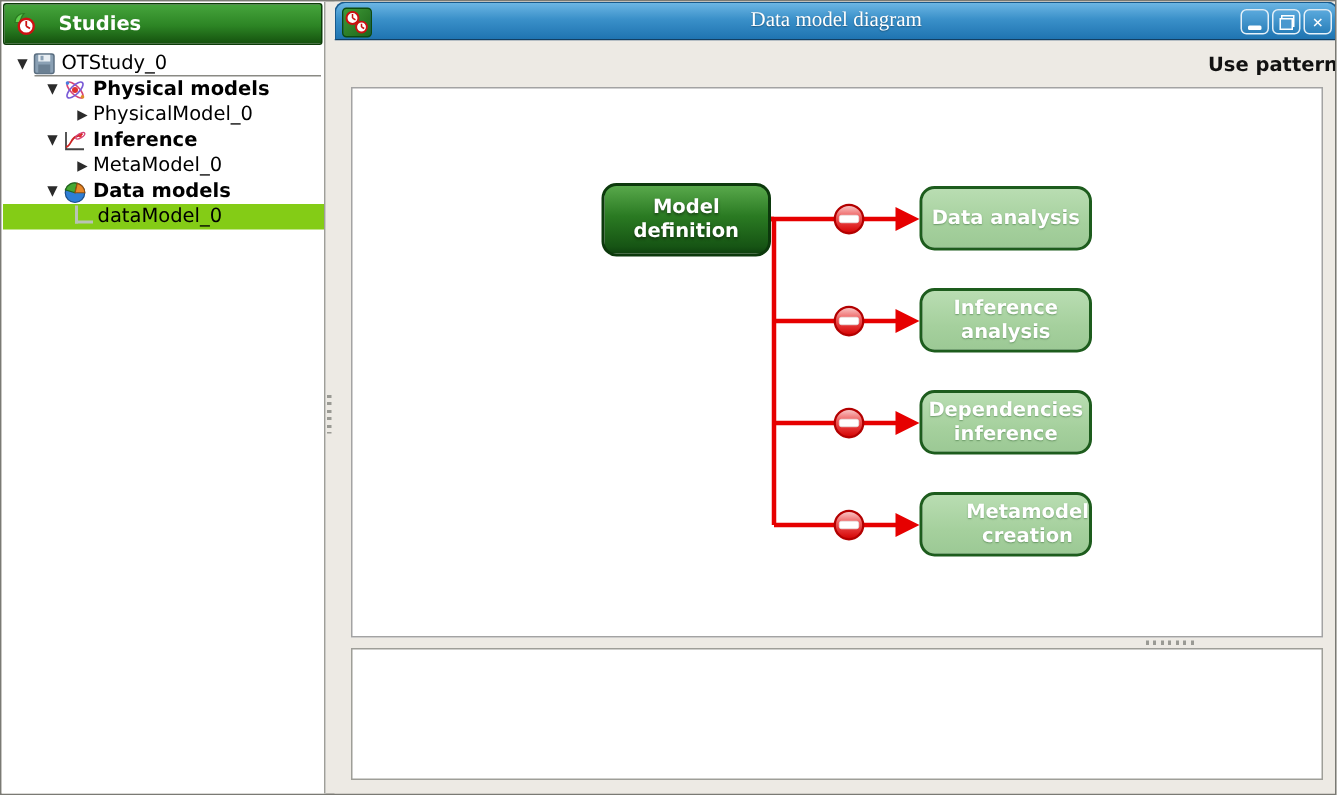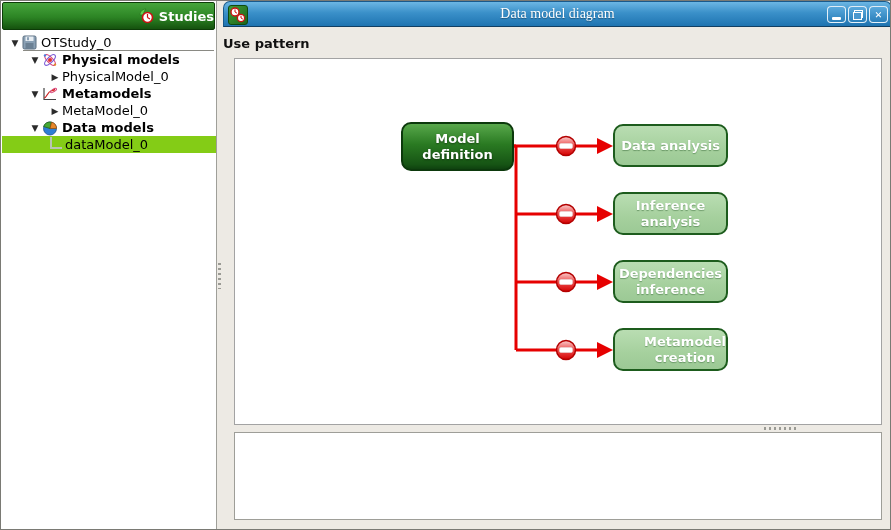--- a/index.html
+++ b/index.html
@@ -15,22 +15,22 @@
   
   .left-panel {
     position: absolute; left: 0; top: 0; width: 216px; height: 530px;
     background: #ffffff;
     border-right: 1px solid #9f9f99;
   }
   .panel-header {
     position: absolute; left: 1px; top: 1px; width: 213px; height: 28px;
     background: linear-gradient(#46a53c, #2c8424 55%, #15520e);
     border: 1px solid #0d3c08; border-radius: 2px;
-    display: flex; align-items: center; gap: 5px; padding-left: 5px;
-    color: #ffffff; font-size: 13px; font-weight: bold; justify-content: flex-end;
+    display: flex; align-items: center; gap: 15px; padding-left: 5px;
+    color: #ffffff; font-size: 13px; font-weight: bold;
   }
   .tree { position: absolute; left: 1px; top: 33px; width: 214px; }
   .tree-row {
     height: 17px; display: flex; align-items: center;
     font-size: 13px; color: #000; white-space: nowrap; cursor: default;
   }
   .tree-row .twisty {
     font-size: 9px; color: #2b2b2b; width: 14px; text-align: center; flex: none;
   }
   .tree-row .t-icon { flex: none; margin-right: 4px; display: inline-flex; }
@@ -96,21 +96,21 @@
   .glyph-restore::before {
     content: ""; position: absolute; right: 0; top: 0; width: 7px; height: 6px;
     border: 1.5px solid #fff; background: transparent;
   }
   .glyph-restore::after {
     content: ""; position: absolute; left: 0; bottom: 0; width: 7px; height: 6px;
     border: 1.5px solid #fff; background: #4a98cf;
   }
 
   .use-pattern {
-    position: absolute; left: 0; top: 35px; width: 669px; text-align: left;
+    position: absolute; left: 0; top: 35px; width: 669px; text-align: right;
     font-size: 13px; font-weight: bold; color: #111;
   }
 
   .diagram-box {
     position: absolute; left: 11px; top: 57px; width: 648px; height: 367px;
     background: #ffffff; border: 1px solid #a3a3a3;
   }
   .bottom-box {
     position: absolute; left: 11px; top: 431px; width: 648px; height: 88px;
     background: #ffffff; border: 1px solid #9e9e98;
@@ -193,21 +193,21 @@
     <div class="tree-row cat indent-1">
       <span class="twisty">▼</span>
       <span class="t-icon">
         <svg width="16" height="16" viewBox="0 0 16 16">
           <path d="M2,2 L2,13.5 L14,13.5" stroke="#444" stroke-width="1.2" fill="none"></path>
           <path d="M2,12 C5,12 5.5,5.5 9,5 C11,4.7 12,4 13,3" stroke="#c22" stroke-width="1.2" fill="none"></path>
           <ellipse cx="11.5" cy="4.5" rx="3.4" ry="1.4" fill="none" stroke="#d6447a" stroke-width="0.9" transform="rotate(-30 11.5 4.5)"></ellipse>
           <circle cx="11.5" cy="4.5" r="1.1" fill="#e03030"></circle>
         </svg>
       </span>
-      <span>Metamodels</span>
+      <span>Inference</span>
     </div>
 
     <div class="tree-row indent-2">
       <span class="twisty">▶</span>
       <span>MetaModel_0</span>
     </div>
 
     <div class="tree-row cat indent-1">
       <span class="twisty">▼</span>
       <span class="t-icon">

